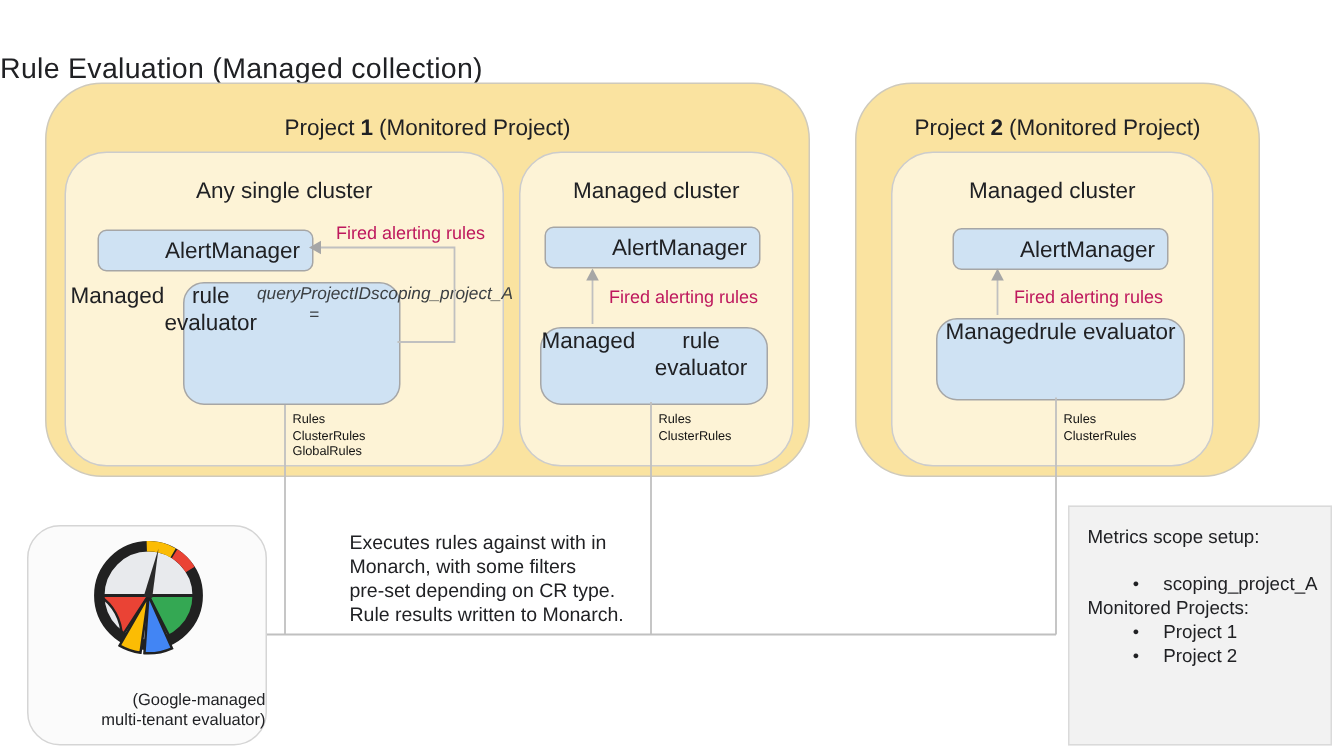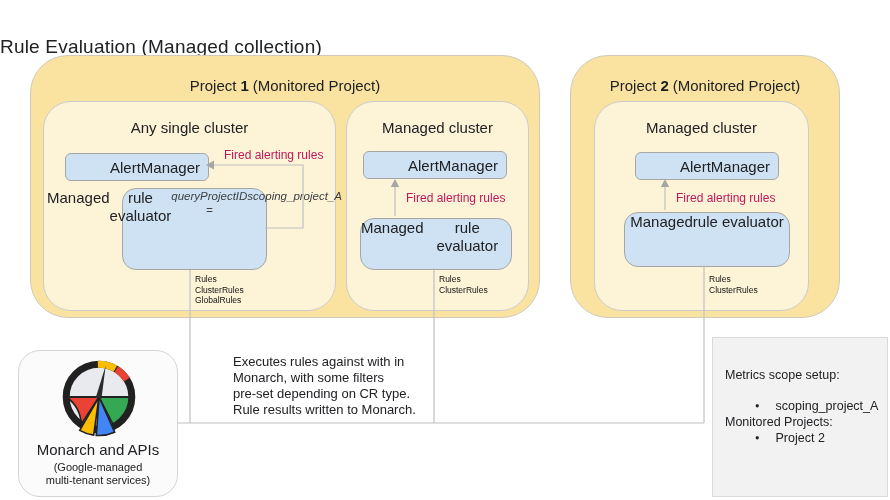--- a/index.html
+++ b/index.html
@@ -45,28 +45,28 @@
   .evaluator .note { font-size:11.5px; font-style:italic; color:#3c4043; line-height:14px; }
 
   .fired-label { font-size:12px; color:#be185d; white-space:nowrap; }
 
   .rule-types { font-size:8.5px; line-height:10.5px; color:#111; white-space:nowrap; }
 
   .monarch-box {
     background:#fbfbfb; border:1px solid #d5d5d5; border-radius:22px; text-align:center;
   }
   .monarch-title { left:0; right:0; top:90px; font-size:15px; color:#202124; position:absolute; }
-  .monarch-sub { left:0; right:0; top:110px; font-size:11px; line-height:13px; color:#202124; position:absolute; }
+  .monarch-sub { left:0; right:0; top:110px; font-size:11px; line-height:13px; color:#202124; position:absolute;text-align:right; }
 
   .note-text { font-size:13px; line-height:16px; color:#202124; }
   .note-text span { display:block; }
 
   .scope-panel {
     background:#f2f2f2; border:1px solid #dadada; font-size:12.5px; line-height:15.5px;
-    color:#202124; padding:30px 0 0 12px;
+    color:#202124; padding:13px 0 0 12px;
   }
   .scope-panel .row { display:block; }
   .scope-panel .spacer { height:15px; }
   .scope-panel .bullet-row { display:flex; align-items:baseline; }
   .scope-panel .bullet-row::before {
     content:"●"; font-size:7.5px; margin-left:30px; margin-right:16px; position:relative; top:-2px;
   }
 
   svg.overlay { position:absolute; left:0; top:0; z-index:6; pointer-events:none; }
 </style>
@@ -144,41 +144,43 @@
       <path d="M50,50 L10,50 A40,40 0 0 1 28.2,83.5 Z" fill="#EA4335" stroke="#212121" stroke-width="2"></path>
       <path d="M50,50 L68.2,85.6 A40,40 0 0 0 90,50 Z" fill="#34A853" stroke="#212121" stroke-width="2"></path>
       <circle cx="50" cy="50" r="40" fill="none" stroke="#212121" stroke-width="8.5"></circle>
       <path d="M48.6,10 A40,40 0 0 1 70,15.4" fill="none" stroke="#FBBC04" stroke-width="8.5"></path>
       <path d="M71.2,16.1 A40,40 0 0 1 83.9,28.8" fill="none" stroke="#EA4335" stroke-width="8.5"></path>
       <path d="M50,50 L26.5,90.7 A47,47 0 0 0 43.5,96.5 Z" fill="#FBBC04" stroke="#212121" stroke-width="2"></path>
       <path d="M50,50 L46.7,96.9 A47,47 0 0 0 69.1,92.9 Z" fill="#4285F4" stroke="#212121" stroke-width="2"></path>
       <path d="M14,50 H86" stroke="#212121" stroke-width="2.5"></path>
       <polygon points="58.1,11.9 46,51 53,52" fill="#2a2a2a"></polygon>
     </svg>
-    <div class="monarch-title">Monarch and APIs</div>
     <div class="monarch-sub">
       <span style="display:block">(Google-managed</span>
-      <span style="display:block">multi-tenant services)</span>
+      <span style="display:block">multi-tenant evaluator)</span>
     </div>
   </div>
 
   <div class="abs note-text" style="left:233px; top:354px; width:220px;">
     <span>Executes rules against with in</span>
     <span>Monarch, with some filters</span>
     <span>pre-set depending on CR type.</span>
     <span>Rule results written to Monarch.</span>
   </div>
 
   <div class="abs scope-panel" style="left:712px; top:337px; width:176px; height:160px;">
     <span class="row">Metrics scope setup:</span>
     <div class="spacer"></div>
     <div class="bullet-row">
       <span>scoping_project_A</span>
     </div>
     <span class="row">Monitored Projects:</span>
+    <div class="bullet-row">
+      <span>Project 1</span>
+    </div>
     <div class="bullet-row">
       <span>Project 2</span>
     </div>
   </div>
 
   <svg class="overlay" width="890" height="500" viewBox="0 0 890 500">
     <g stroke="#C0C0C0" stroke-width="1.2" fill="none">
       <path d="M190,270 V423"></path>
       <path d="M434,268 V423"></path>
       <path d="M704,265 V423"></path>

